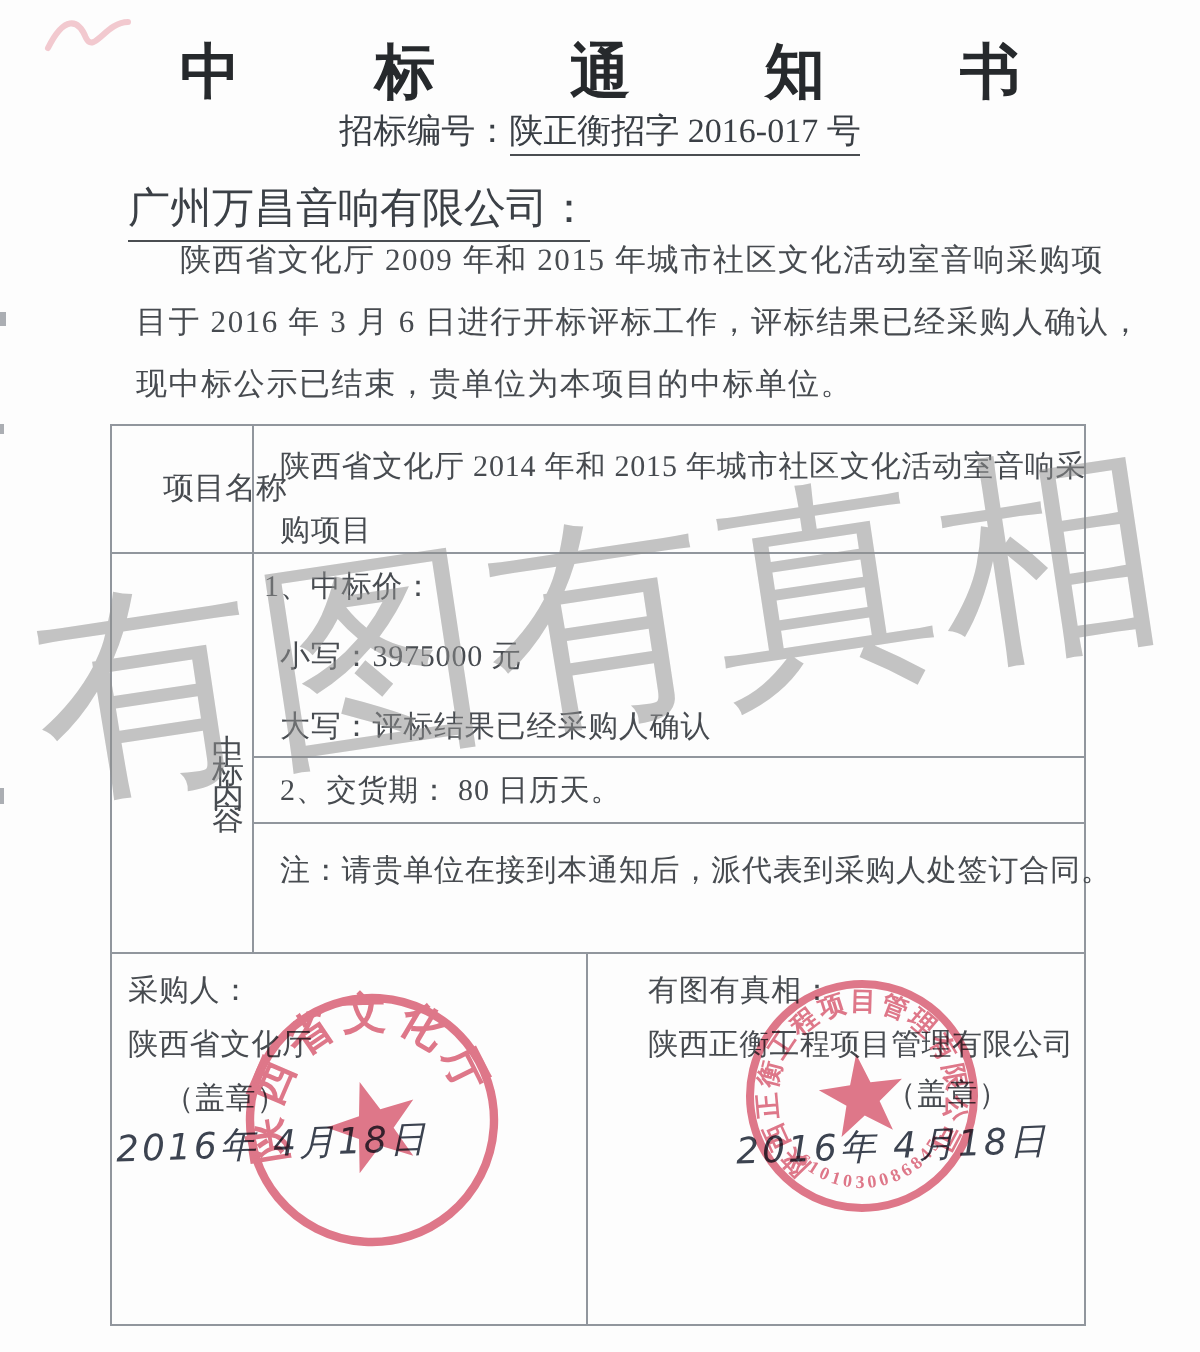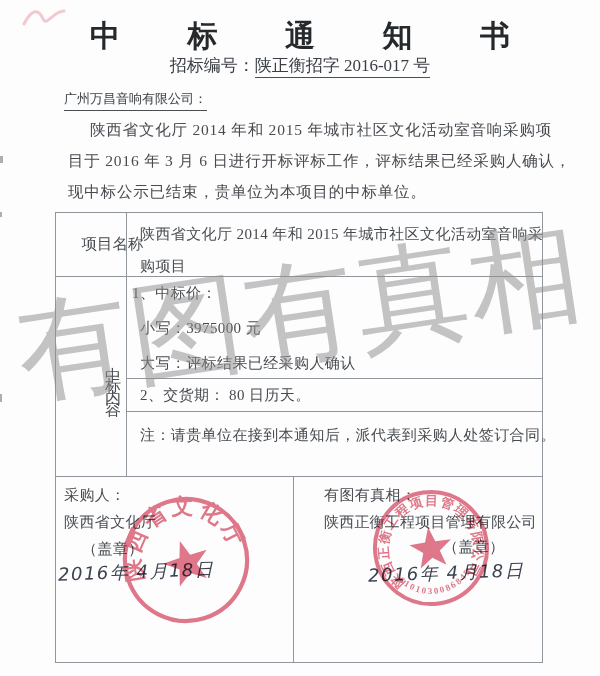--- a/index.html
+++ b/index.html
@@ -15,21 +15,21 @@
     top:16px;left:0;width:600px;text-align:center;
     font-size:30px;font-weight:700;color:#26292c;
     letter-spacing:30px;text-indent:30px;white-space:nowrap;
   }
   .subtitle{
     top:54px;left:0;width:600px;text-align:center;
     font-size:17px;color:#3a3f45;white-space:nowrap;
   }
   .subtitle .u{border-bottom:1.5px solid #4a4e52;padding-bottom:2px;}
   .recipient{
-    top:90px;left:64px;font-size:13px;color:#3b4046;
+    top:90px;left:64px;font-size:21px;color:#3b4046;
     border-bottom:1.5px solid #4a4e52;padding-bottom:2px;white-space:nowrap;
   }
   .pline{left:68px;font-size:15.5px;letter-spacing:0.8px;white-space:nowrap;color:#474b50;}
   .pline.indent{left:90px;}
   
   .hline{background:#91969d;height:1px;}
   .vline{background:#91969d;width:1px;}
   
   .cell-label{
     left:55px;width:71px;display:flex;align-items:center;justify-content:center;
@@ -67,21 +67,21 @@
 <div class="abs speck" style="left:0;top:212px;width:2px;height:5px"></div>
 <div class="abs speck" style="left:0;top:394px;width:2px;height:8px"></div>
 
 <div class="abs title">中  标  通  知  书</div>
 <div class="abs subtitle">
   <span>招标编号：</span><span class="u">陕正衡招字 2016-017 号</span>
 </div>
 
 <div class="abs recipient">广州万昌音响有限公司：</div>
 
-<div class="abs pline indent" style="top:120px">陕西省文化厅 2014 年和 2015 年城市社区文化活动室音响采购项</div>
+<div class="abs pline indent" style="top:120px">陕西省文化厅 2009 年和 2015 年城市社区文化活动室音响采购项</div>
 <div class="abs pline" style="top:151px">目于 2016 年 3 月 6 日进行开标评标工作，评标结果已经采购人确认，</div>
 <div class="abs pline" style="top:182px">现中标公示已结束，贵单位为本项目的中标单位。</div>
 
 <div class="abs hline" style="top:212px;left:55px;width:488px"></div>
 <div class="abs hline" style="top:276px;left:55px;width:488px"></div>
 <div class="abs hline" style="top:378px;left:126px;width:417px"></div>
 <div class="abs hline" style="top:411px;left:126px;width:417px"></div>
 <div class="abs hline" style="top:476px;left:55px;width:488px"></div>
 <div class="abs hline" style="top:662px;left:55px;width:488px"></div>
 <div class="abs vline" style="left:55px;top:212px;height:450px"></div>

